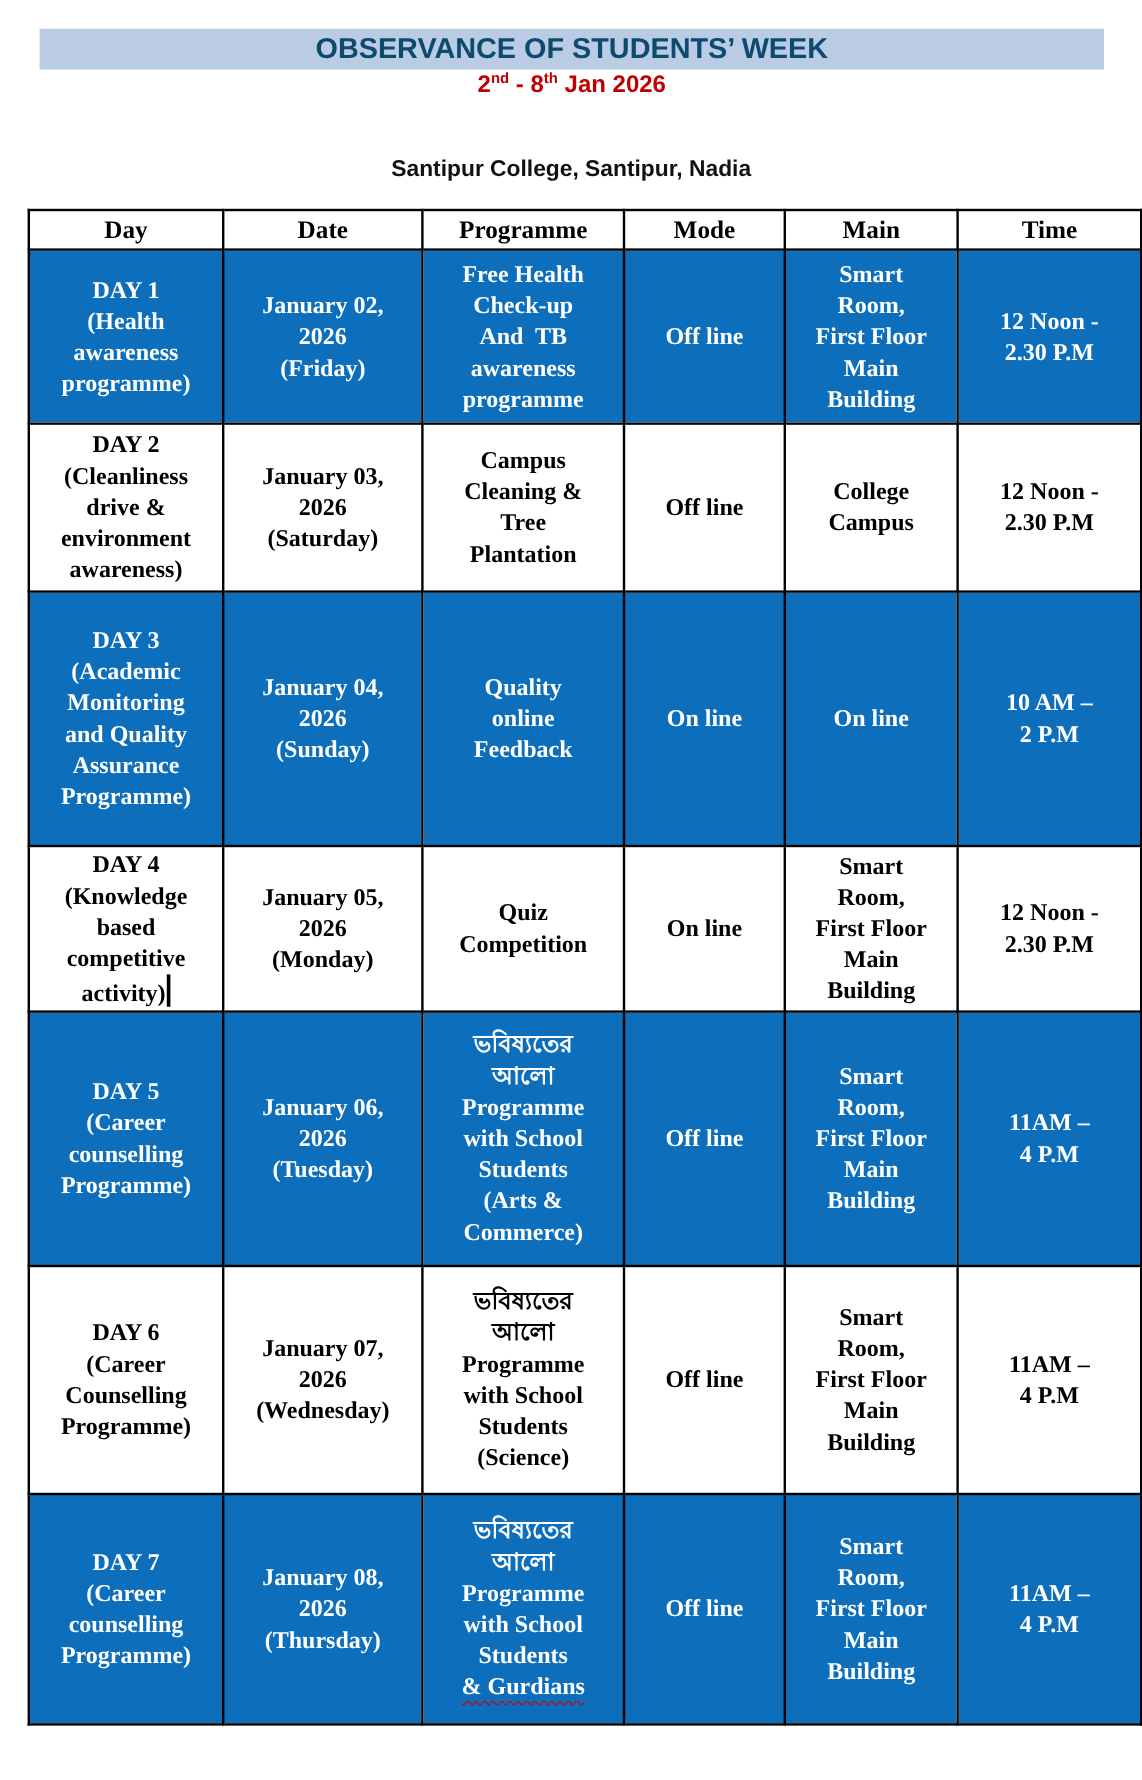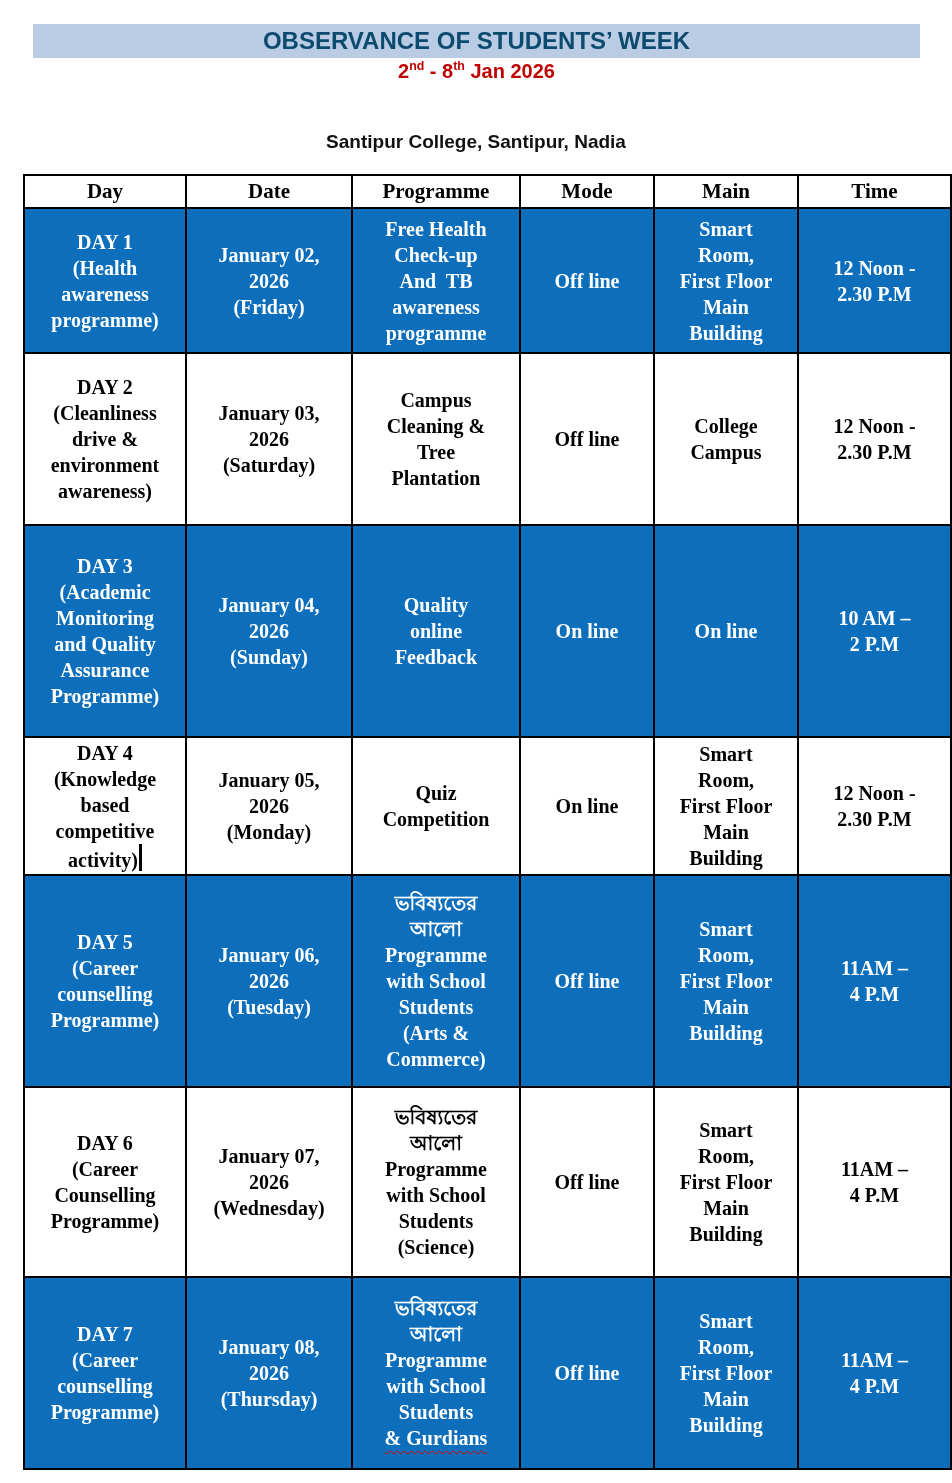--- a/index.html
+++ b/index.html
@@ -76,21 +76,21 @@
     font-size: 20px;
     font-weight: bold;
     line-height: 1.3;
     color: #000;
     background: #ffffff;
   }
   tr.blue td { background: #0d6fbc; color: #ffffff; }
 
   tr.hrow { height: 33px; }
   tr.r1 { height: 145px; margin-top: 41px; }
-  tr.r2 { height: 172px; }
+  tr.r2 { height: 140px; }
   tr.r3 { height: 212px; }
   tr.r4 { height: 138px; }
   tr.r5 { height: 212px; }
   tr.r6 { height: 190px; }
   tr.r7 { height: 192px; }
 
   .cellwrap { white-space: pre-wrap; }
 
   .caret {
     display: inline-block;

